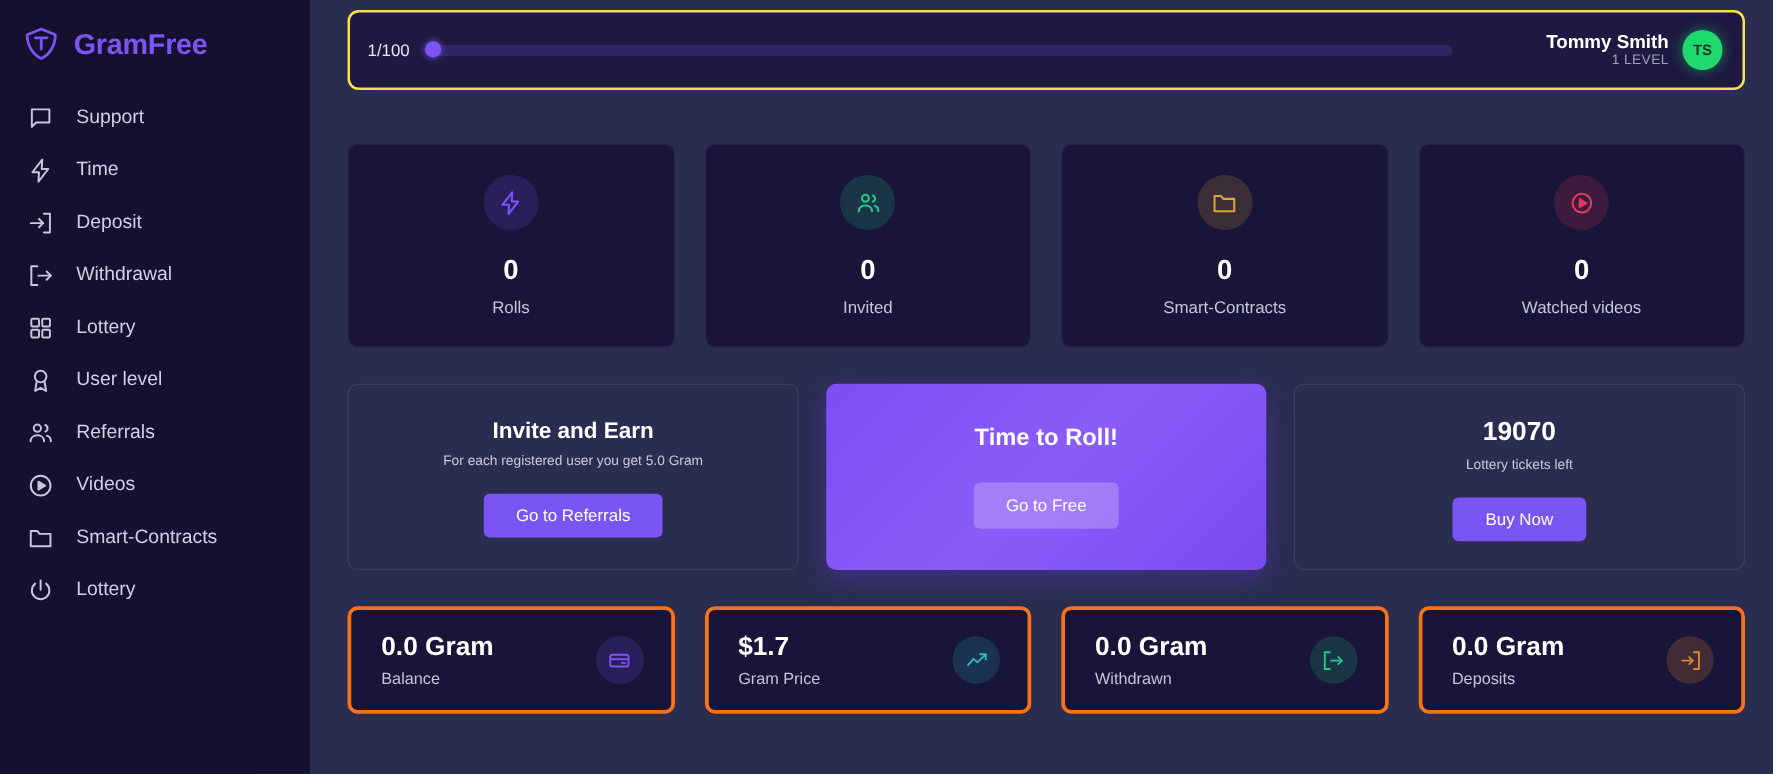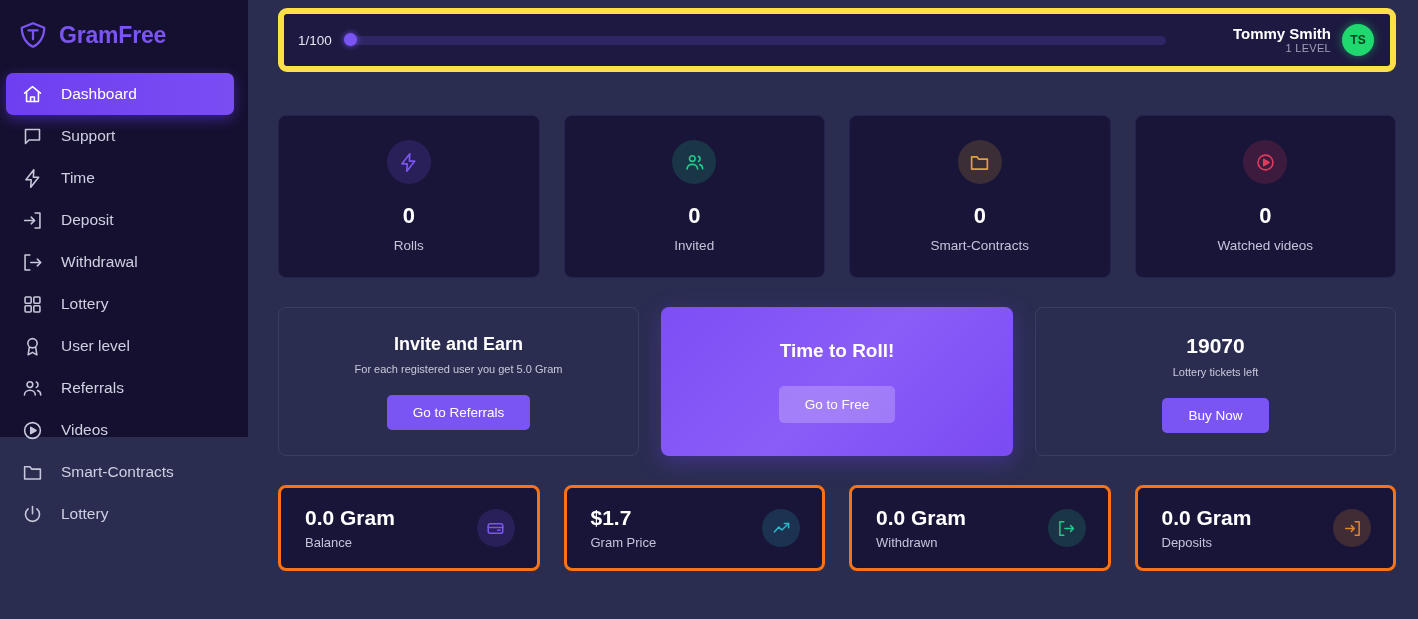--- a/index.html
+++ b/index.html
@@ -6,21 +6,21 @@
   html, body {
     width: 1418px; height: 619px;
     background: #2a2d50;
     font-family: "Liberation Sans", sans-serif;
     overflow: hidden;
   }
   body { display: flex; }
 
   
   .sidebar {
-    width: 248px; height: 437px;
+    width: 248px; height: 619px;
     background: #15102f;
     flex: 0 0 248px;
     padding-top: 6px;
     position: relative;
   }
   .brand {
     display: flex; align-items: center; gap: 11px;
     padding: 14px 0 14px 18px;
     height: 58px;
   }
@@ -59,21 +59,21 @@
     overflow: hidden;
   }
 
   
   .topbar {
     height: 64px;
     background: #1d1940;
     border-radius: 9px;
     display: flex; align-items: center;
     padding: 0 16px 0 14px;
-    border: 6px solid #fde047;
+    border: 2px solid #fde047;
   }
   .xp-wrap { display: flex; align-items: center; gap: 12px; flex: 1 1 auto; }
   .xp-text { font-size: 13.5px; color: #e5e6f2; white-space: nowrap; }
   .xp-track {
     position: relative; flex: 1 1 auto; height: 9px;
     background: #2e2664; border-radius: 5px; max-width: 822px;
   }
   .xp-knob {
     position: absolute; left: 0; top: -2.5px;
     width: 13px; height: 13px; border-radius: 50%;
@@ -179,30 +179,20 @@
     <span>
       <svg class="brand-logo" viewBox="0 0 24 24" fill="none" stroke="#7b55f3" stroke-width="1.8" stroke-linecap="round" stroke-linejoin="round">
         <path d="M12 2.6 L21 6.2 C21 14 16.5 19.6 12 21.4 C7.5 19.6 3 14 3 6.2 Z"></path>
         <path d="M8.3 8.2 H15.7 M12 8.2 V15.4"></path>
       </svg>
     </span>
     <span class="brand-name">GramFree</span>
   </div>
 
   <nav class="nav">
-    <div class="nav-item active">
-      <span class="nav-ico">
-        <svg viewBox="0 0 24 24" fill="none" stroke="currentColor" stroke-width="1.8" stroke-linecap="round" stroke-linejoin="round">
-            <path d="M3 10.5 12 3l9 7.5"></path>
-            <path d="M5.2 9.6V20h13.6V9.6"></path>
-            <path d="M9.8 20v-5.2h4.4V20"></path>
-          </svg>
-      </span>
-      <span class="nav-label">Dashboard</span>
-    </div>
 
     <div class="nav-item">
       <span class="nav-ico">
         <svg viewBox="0 0 24 24" fill="none" stroke="currentColor" stroke-width="1.8" stroke-linecap="round" stroke-linejoin="round">
             <path d="M4 4h16v12H8l-4 4z"></path>
           </svg>
       </span>
       <span class="nav-label">Support</span>
     </div>
 

